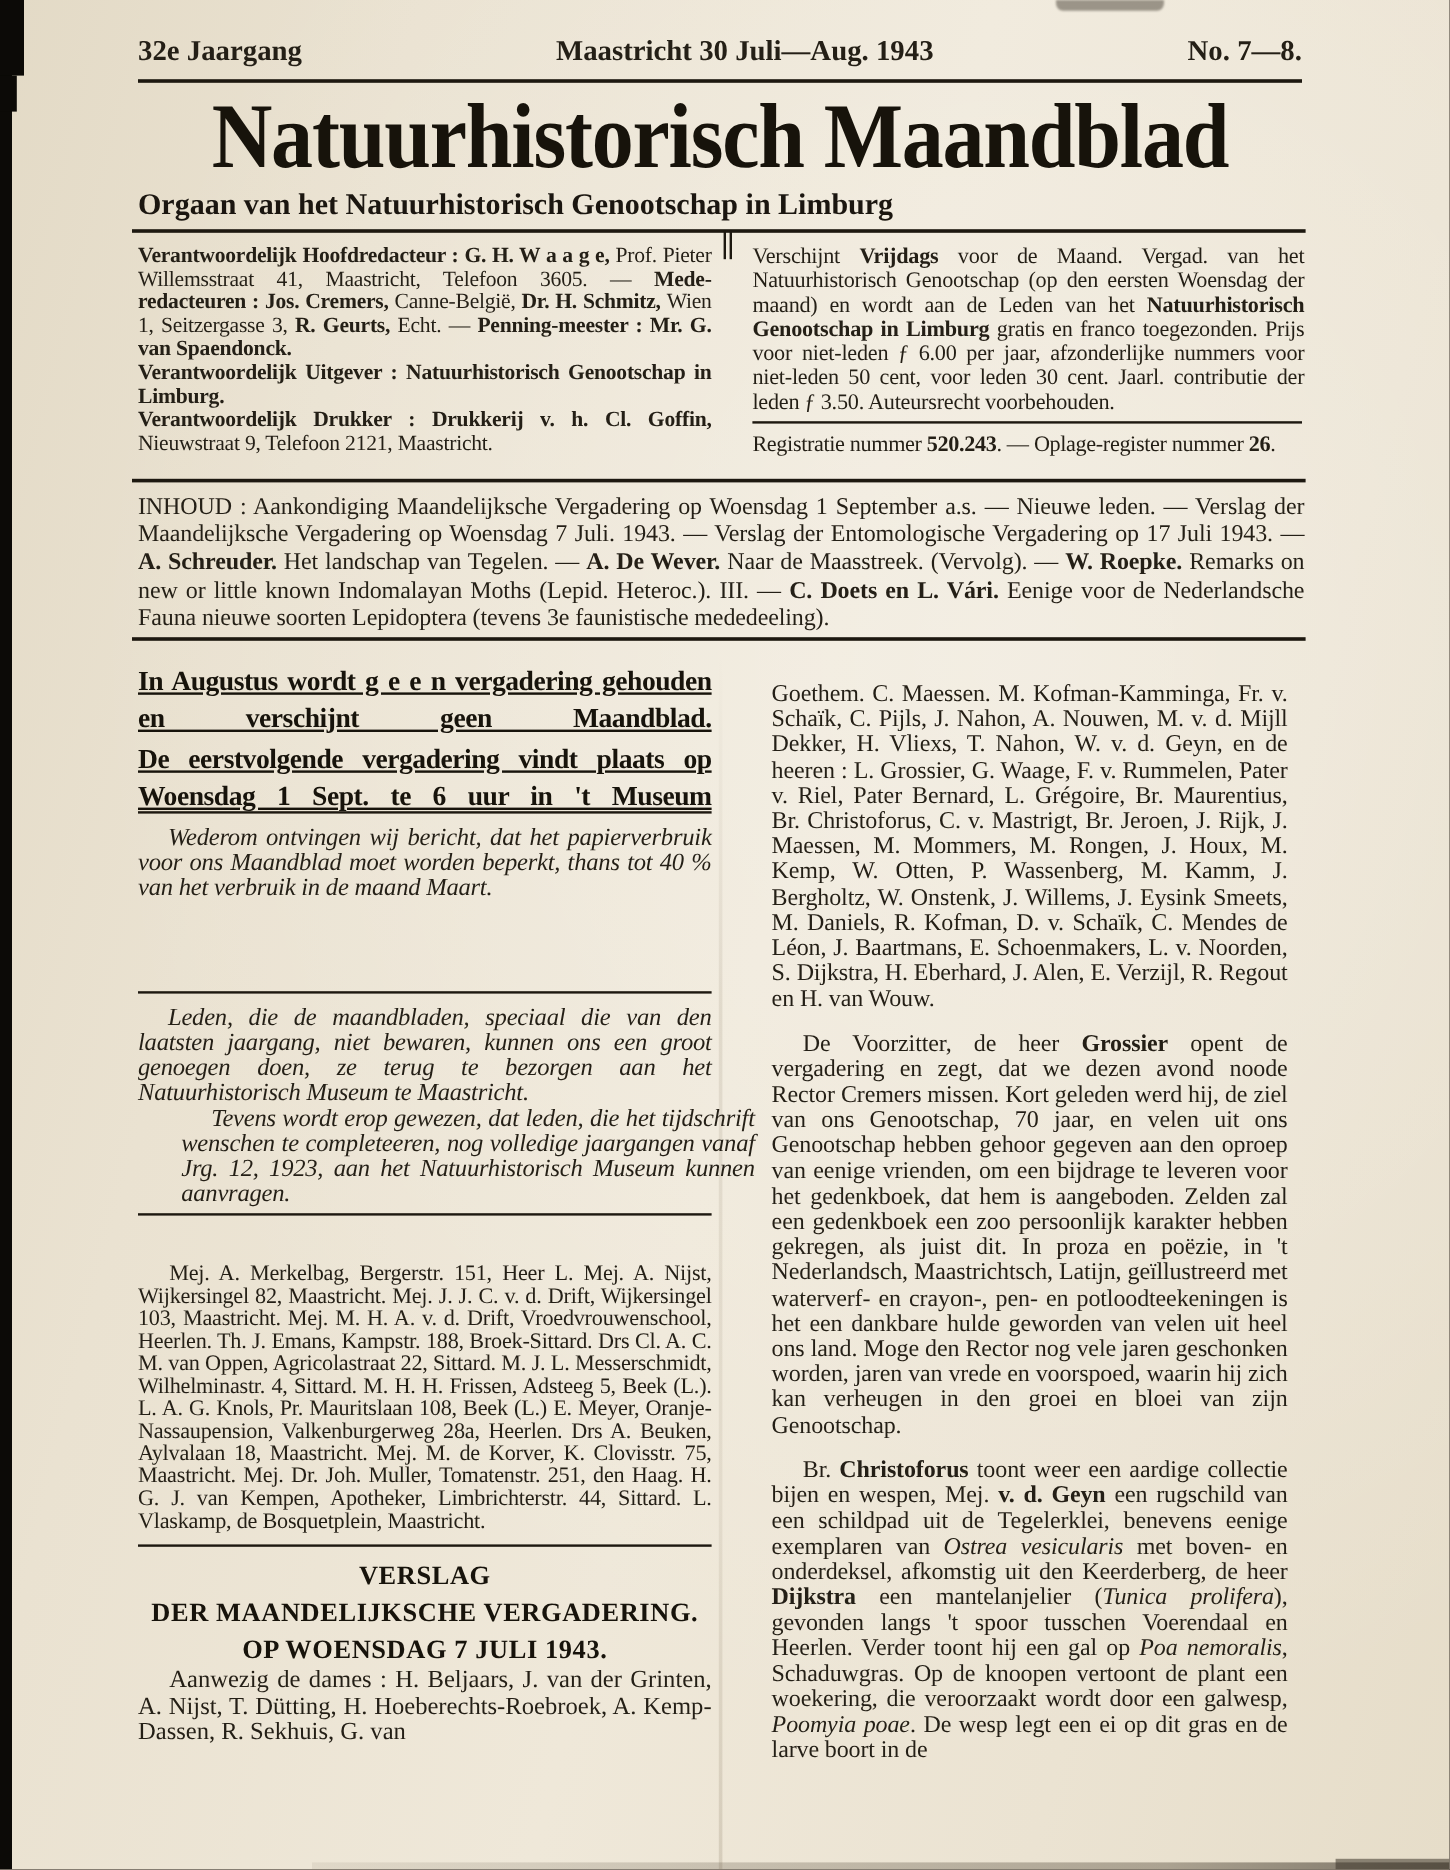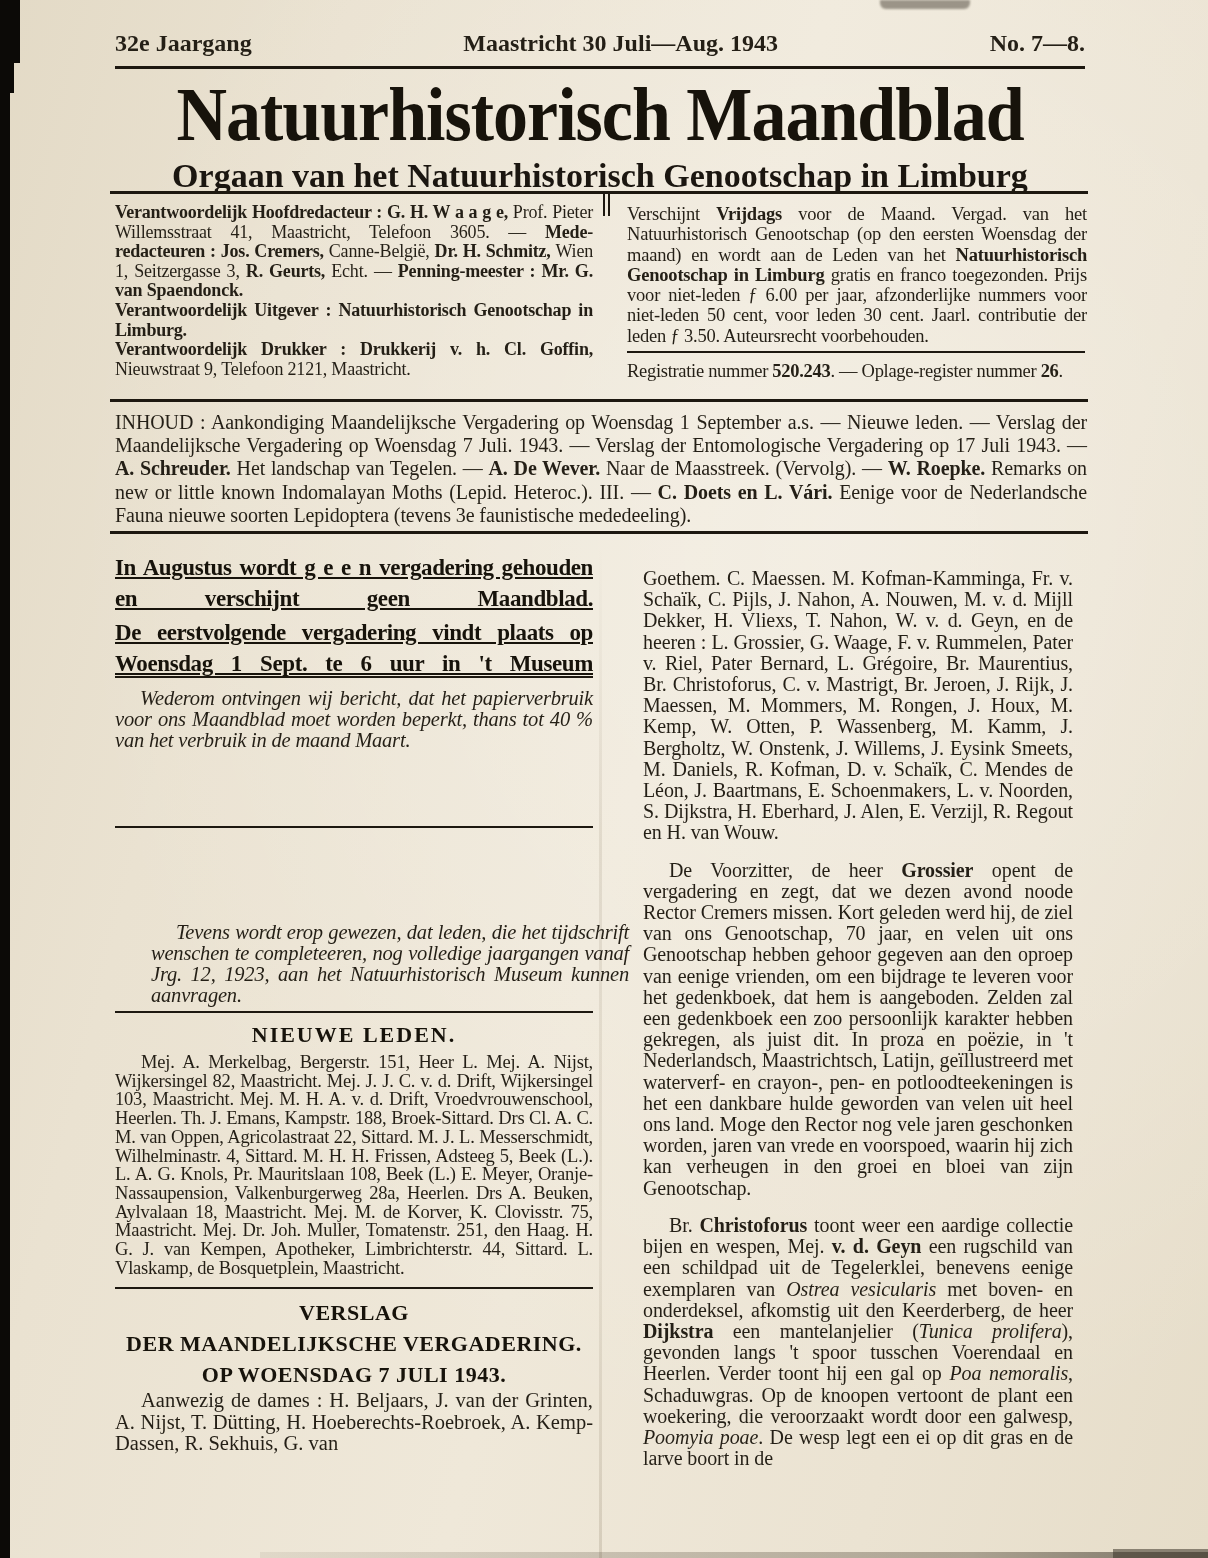--- a/index.html
+++ b/index.html
@@ -21,21 +21,21 @@
   .bottom-edge{left:260px;bottom:0;height:6px;right:0;background:linear-gradient(to right,rgba(110,98,80,0.10),rgba(96,86,70,0.45) 75%,rgba(62,55,44,0.65));}
   .bottom-corner{right:0;bottom:0;width:95px;height:9px;background:rgba(60,53,42,0.55);}
   .crease{left:599px;top:545px;width:3px;height:1013px;background:linear-gradient(to bottom,rgba(120,105,80,0.0),rgba(120,105,80,0.14) 30%,rgba(120,105,80,0.10) 70%,rgba(120,105,80,0.20));}
   
   .rule{background:#1d1810;}
   
   .header-row{left:115px;top:30px;width:970px;display:flex;justify-content:space-between;align-items:baseline;font-weight:bold;font-size:24px;}
   .rule-header{left:115px;top:66px;width:970px;height:3px;}
   .main-title{left:115px;top:70px;width:970px;text-align:center;font-weight:bold;font-size:70px;line-height:92px;letter-spacing:-1px;white-space:nowrap;color:#17130b;}
   .main-title span{display:inline-block;transform:scaleY(1.10);transform-origin:center 60%;}
-  .subtitle{left:115px;top:157px;width:970px;text-align:center;font-weight:bold;font-size:34px;color:#1b1610;}
+  .subtitle{left:115px;top:157px;width:970px;font-weight:bold;font-size:25px;color:#1b1610;}
   .rule-subtitle{left:110px;top:191px;width:978px;height:3px;}
   
   .colophon-left{left:115px;top:203px;width:478px;font-size:18px;line-height:19.6px;letter-spacing:-0.2px;text-align:justify;}
   .colophon-left p,.colophon-right p{margin:0;}
   .colophon-divider{left:603px;top:192px;width:7px;height:24px;border-left:2px solid #1d1810;border-right:2px solid #1d1810;}
   .colophon-right{left:627px;top:204px;width:460px;font-size:18.5px;line-height:20.3px;letter-spacing:-0.2px;text-align:justify;}
   .rule-right-col{left:627px;top:351px;width:458px;height:2px;}
   .registration{left:627px;top:361px;width:462px;font-size:18.5px;letter-spacing:-0.3px;white-space:nowrap;}
   .rule-full-1{left:110px;top:399px;width:978px;height:3px;}
   .inhoud{left:115px;top:411px;width:972px;font-size:20px;line-height:23.2px;letter-spacing:-0.1px;text-align:justify;}
@@ -105,23 +105,23 @@
   <div class="abs rule rule-full-1"></div>
 
   <div class="abs inhoud"><span>INHOUD : Aankondiging Maandelijksche Vergadering op Woensdag 1 September a.s. — Nieuwe leden. — Verslag der Maandelijksche Vergadering op Woensdag 7 Juli. 1943. — Verslag der Entomologische Vergadering op 17 Juli 1943. — </span><span class="seg-b">A. Schreuder.</span><span> Het landschap van Tegelen. — </span><span class="seg-b">A. De Wever.</span><span> Naar de Maasstreek. (Vervolg). — </span><span class="seg-b">W. Roepke.</span><span> Remarks on new or little known Indomalayan Moths (Lepid. Heteroc.). III. — </span><span class="seg-b">C. Doets en L. Vári.</span><span> Eenige voor de Nederlandsche Fauna nieuwe soorten Lepidoptera (tevens 3e faunistische mededeeling).</span></div>
   <div class="abs rule rule-full-2"></div>
 
   <div class="abs lc announce announce1">In Augustus wordt g e e n vergadering gehouden en verschijnt geen Maandblad.</div>
   <div class="abs lc announce announce2">De eerstvolgende vergadering vindt plaats op Woensdag 1 Sept. te 6 uur in 't Museum</div>
   <div class="abs rule rule-a"></div>
   <div class="abs lc notice notice1">Wederom ontvingen wij bericht, dat het papierverbruik voor ons Maandblad moet worden beperkt, thans tot 40 % van het verbruik in de maand Maart.</div>
   <div class="abs rule rule-b"></div>
+  <div class="abs lc notice notice3">Leden, die de maandbladen, speciaal die van den laatsten jaargang, niet bewaren, kunnen ons een groot genoegen doen, ze terug te bezorgen aan het Natuurhistorisch Museum te Maastricht.</div>
   <div class="abs lc notice notice4">Tevens wordt erop gewezen, dat leden, die het tijdschrift wenschen te completeeren, nog volledige jaargangen vanaf Jrg. 12, 1923, aan het Natuurhistorisch Museum kunnen aanvragen.</div>
   <div class="abs rule rule-c"></div>
-  <div class="abs lc nl-heading">NIEUWE LEDEN.</div>
   <div class="abs lc members">Mej. A. Merkelbag, Bergerstr. 151, Heer L. Mej. A. Nijst, Wijkersingel 82, Maastricht. Mej. J. J. C. v. d. Drift, Wijkersingel 103, Maastricht. Mej. M. H. A. v. d. Drift, Vroedvrouwenschool, Heerlen. Th. J. Emans, Kampstr. 188, Broek-Sittard. Drs Cl. A. C. M. van Oppen, Agricolastraat 22, Sittard. M. J. L. Messerschmidt, Wilhelminastr. 4, Sittard. M. H. H. Frissen, Adsteeg 5, Beek (L.). L. A. G. Knols, Pr. Mauritslaan 108, Beek (L.) E. Meyer, Oranje-Nassaupension, Valkenburgerweg 28a, Heerlen. Drs A. Beuken, Aylvalaan 18, Maastricht. Mej. M. de Korver, K. Clovisstr. 75, Maastricht. Mej. Dr. Joh. Muller, Tomatenstr. 251, den Haag. H. G. J. van Kempen, Apotheker, Limbrichterstr. 44, Sittard. L. Vlaskamp, de Bosquetplein, Maastricht.</div>
   <div class="abs rule rule-d"></div>
   <div class="abs lc verslag">
     <div>VERSLAG</div>
     <div>DER MAANDELIJKSCHE VERGADERING.</div>
     <div>OP WOENSDAG 7 JULI 1943.</div>
   </div>
   <div class="abs lc attendees">Aanwezig de dames : H. Beljaars, J. van der Grinten, A. Nijst, T. Dütting, H. Hoeberechts-Roebroek, A. Kemp-Dassen, R. Sekhuis, G. van</div>
 
   <div class="abs right-col">

